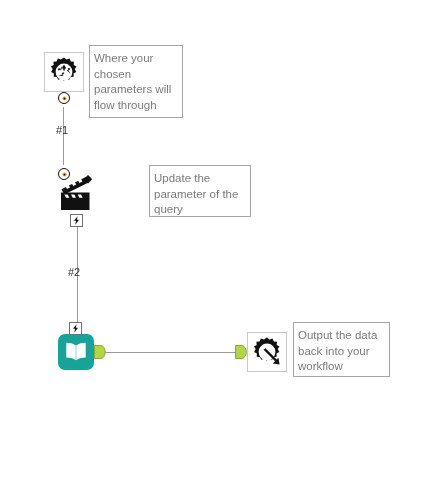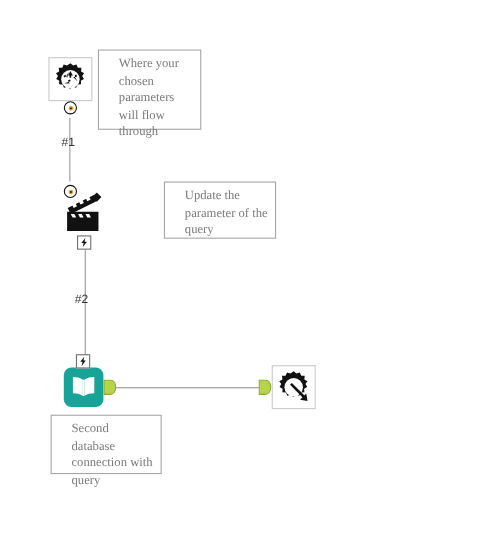--- a/index.html
+++ b/index.html
@@ -57,22 +57,22 @@
   }
   
   .annot {
     position: absolute;
     box-sizing: border-box;
     background: #ffffff;
     border: 1px solid #a6a6a6;
     color: #7b7b7b;
     font-size: 11.5px;
     line-height: 15.5px;
-    padding: 5px 6px 5px 18px;
-    font-family: Liberation Serif, serif;
+    padding: 5px 6px 5px 4px;
+    font-family: Liberation Sans, sans-serif;
     white-space: pre-line;
   }
   
   .edge {
     position: absolute;
     background: #9a9a9a;
   }
   .edge-v { width: 1px; }
   .edge-h { height: 1px; }
   .edge-label {
@@ -220,16 +220,16 @@
       <svg width="12" height="14" viewBox="0 0 12 14">
         <path d="M0.5 0.5 H6.0 C9.0 0.5 11.2 3.0 11.2 7.0 C11.2 11.0 9.0 13.5 6.0 13.5 H0.5 Z" fill="#b5d44a" stroke="#8aa832" stroke-width="1"></path>
       </svg>
     </div>
   </div>
 
   <div class="annot" style="left:89px; top:45px; width:94px; height:73px;">Where your chosen parameters will flow through</div>
 
   <div class="annot" style="left:101px; top:165px; width:102px; height:52px;margin-left:48px;">Update the parameter of the query</div>
 
-  <div class="annot" style="left:46px; top:377px; width:101px; height:54px;">Second database connection with query</div>
-
+
+  <div class="annot" style="left:293px; top:322px; width:97px; height:55px;">Output the data back into your workflow</div>
 
 </div>
 
 </body></html>

